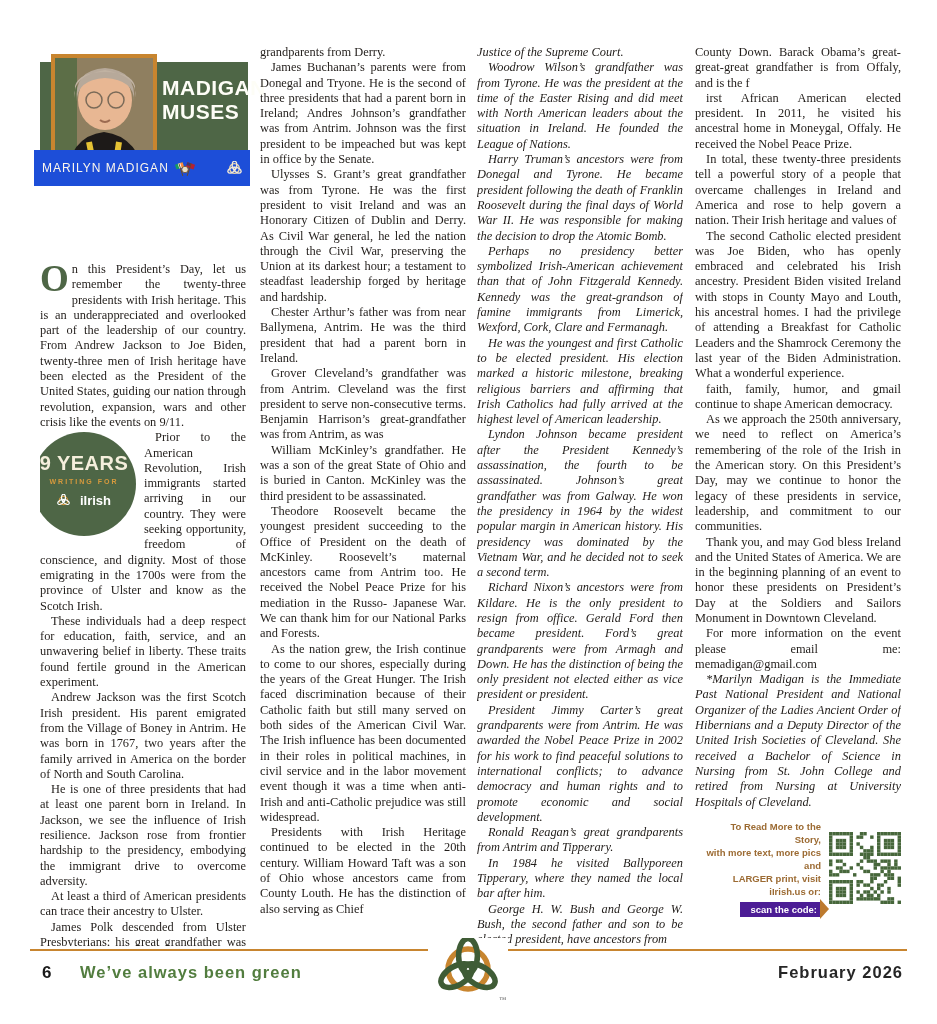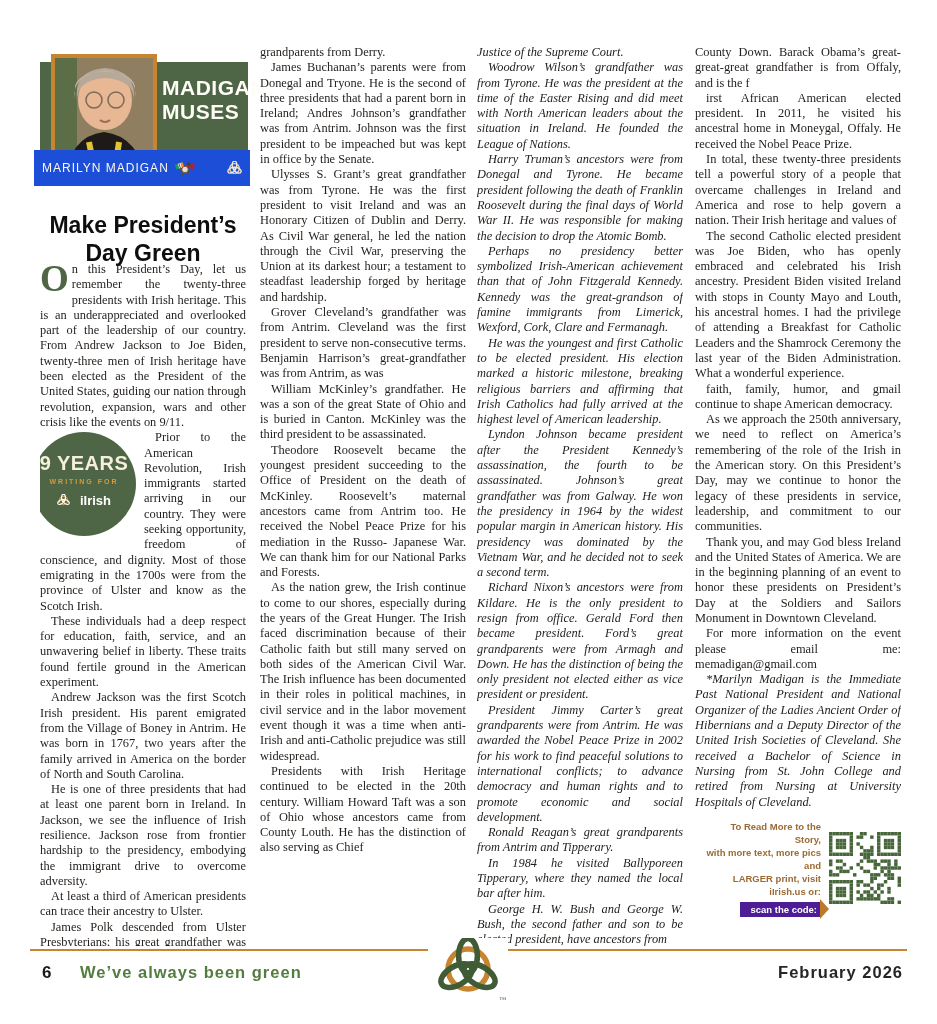--- a/index.html
+++ b/index.html
@@ -125,21 +125,20 @@
           </g>
         <circle cx="10" cy="8.5" r="3.2" fill="#e9dfc8" stroke="#6b4a22" stroke-width=".8"></circle>
       </svg>
       <span class="bar-spacer"></span>
       <svg class="knot" viewBox="-28 -28 56 56" width="15" height="15" style="color:#f4ead6;--ring:#e9d3a8">
           <use href="#triquetra"></use>
         </svg>
     </div>
   </div>
 
-  <h1 id="headline">Make President’s Day Green</h1>
 
   <div id="col-1" class="col">
     <p class="cont"><span class="dropcap">O</span>n this President’s Day, let us remember the twenty-three presidents with Irish heritage. This is an underappreciated and overlooked part of the leadership of our country. From Andrew Jackson to Joe Biden, twenty-three men of Irish heritage have been elected as the President of the United States, guiding our nation through revolution, expansion, wars and other crisis like the events on 9/11.</p>
       <div id="badge">
       <div class="b1">9 YEARS</div>
       <div class="b2">WRITING FOR</div>
       <div class="b3">
         <svg class="knot" viewBox="-28 -28 56 56" width="13" height="13" style="color:#ffffff;--ring:#d79a3d">
             <use href="#triquetra"></use>
           </svg>
@@ -150,20 +149,21 @@
       <p>These individuals had a deep respect for education, faith, service, and an unwavering belief in liberty. These traits found fertile ground in the American experiment.</p>
       <p>Andrew Jackson was the first Scotch Irish president. His parent emigrated from the Village of Boney in Antrim. He was born in 1767, two years after the family arrived in America on the border of North and South Carolina.</p>
       <p>He is one of three presidents that had at least one parent born in Ireland. In Jackson, we see the influence of Irish resilience. Jackson rose from frontier hardship to the presidency, embodying the immigrant drive to overcome adversity.</p>
       <p>At least a third of American presidents can trace their ancestry to Ulster.</p>
       <p>James Polk descended from Ulster Presbyterians; his great grandfather was from Donegal and great great</p>
     </div>
   <div id="col-2" class="col">
       <p class="cont">grandparents from Derry.</p>
       <p>James Buchanan’s parents were from Donegal and Tryone. He is the second of three presidents that had a parent born in Ireland; Andres Johnson’s grandfather was from Antrim. Johnson was the first president to be impeached but was kept in office by the Senate.</p>
       <p>Ulysses S. Grant’s great grandfather was from Tyrone. He was the first president to visit Ireland and was an Honorary Citizen of Dublin and Derry. As Civil War general, he led the nation through the Civil War, preserving the Union at its darkest hour; a testament to steadfast leadership forged by heritage and hardship.</p>
+      <p>Chester Arthur’s father was from near Ballymena, Antrim. He was the third president that had a parent born in Ireland.</p>
       <p>Grover Cleveland’s grandfather was from Antrim. Cleveland was the first president to serve non-consecutive terms. Benjamin Harrison’s great-grandfather was from Antrim, as was</p>
       <p>William McKinley’s grandfather. He was a son of the great State of Ohio and is buried in Canton.  McKinley was the third president to be assassinated.</p>
       <p>Theodore Roosevelt became the youngest president succeeding to the Office of President on the death of McKinley. Roosevelt’s maternal ancestors came from Antrim too. He received the Nobel Peace Prize for his mediation in the Russo- Japanese War.  We can thank him for our National Parks and Forests.</p>
       <p>As the nation grew, the Irish continue to come to our shores, especially during the years of the Great Hunger. The Irish faced discrimination because of their Catholic faith but still many served on both sides of the American Civil War. The Irish influence has been documented in their roles in political machines, in civil service and in the labor movement event though it was a time when anti-Irish and anti-Catholic prejudice was still widespread.</p>
       <p>Presidents with Irish Heritage continued to be elected in the 20th century. William Howard Taft was a son of Ohio whose ancestors came from County Louth. He has the distinction of also serving as Chief</p>
     </div>
   <div id="col-3" class="col">
       <p class="cont">Justice of the Supreme Court.</p>
       <p>Woodrow Wilson’s grandfather was from Tyrone. He was the president at the time of the Easter Rising and did meet with North American leaders about the situation in Ireland. He founded the League of Nations.</p>
       <p>Harry Truman’s ancestors were from Donegal and Tyrone. He became president following the death of Franklin Roosevelt during the final days of World War II. He was responsible for making the decision to drop the Atomic Bomb.</p>

